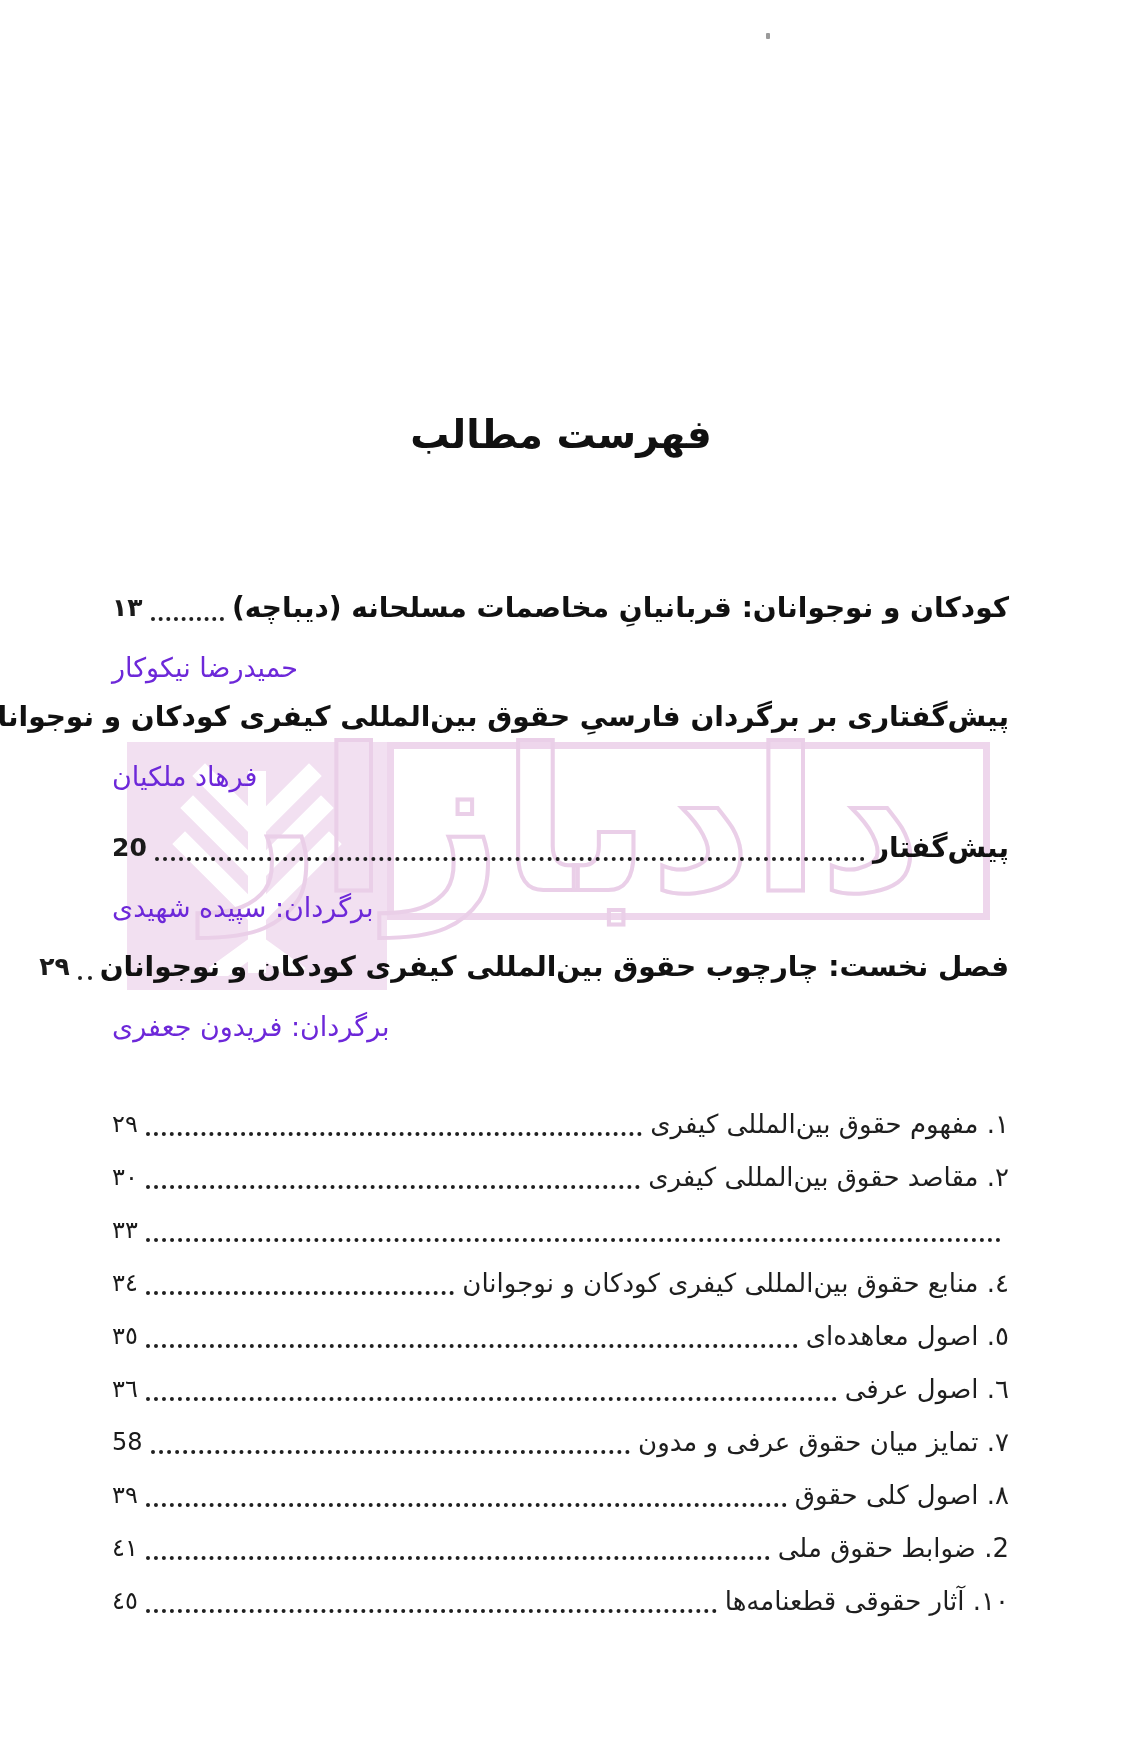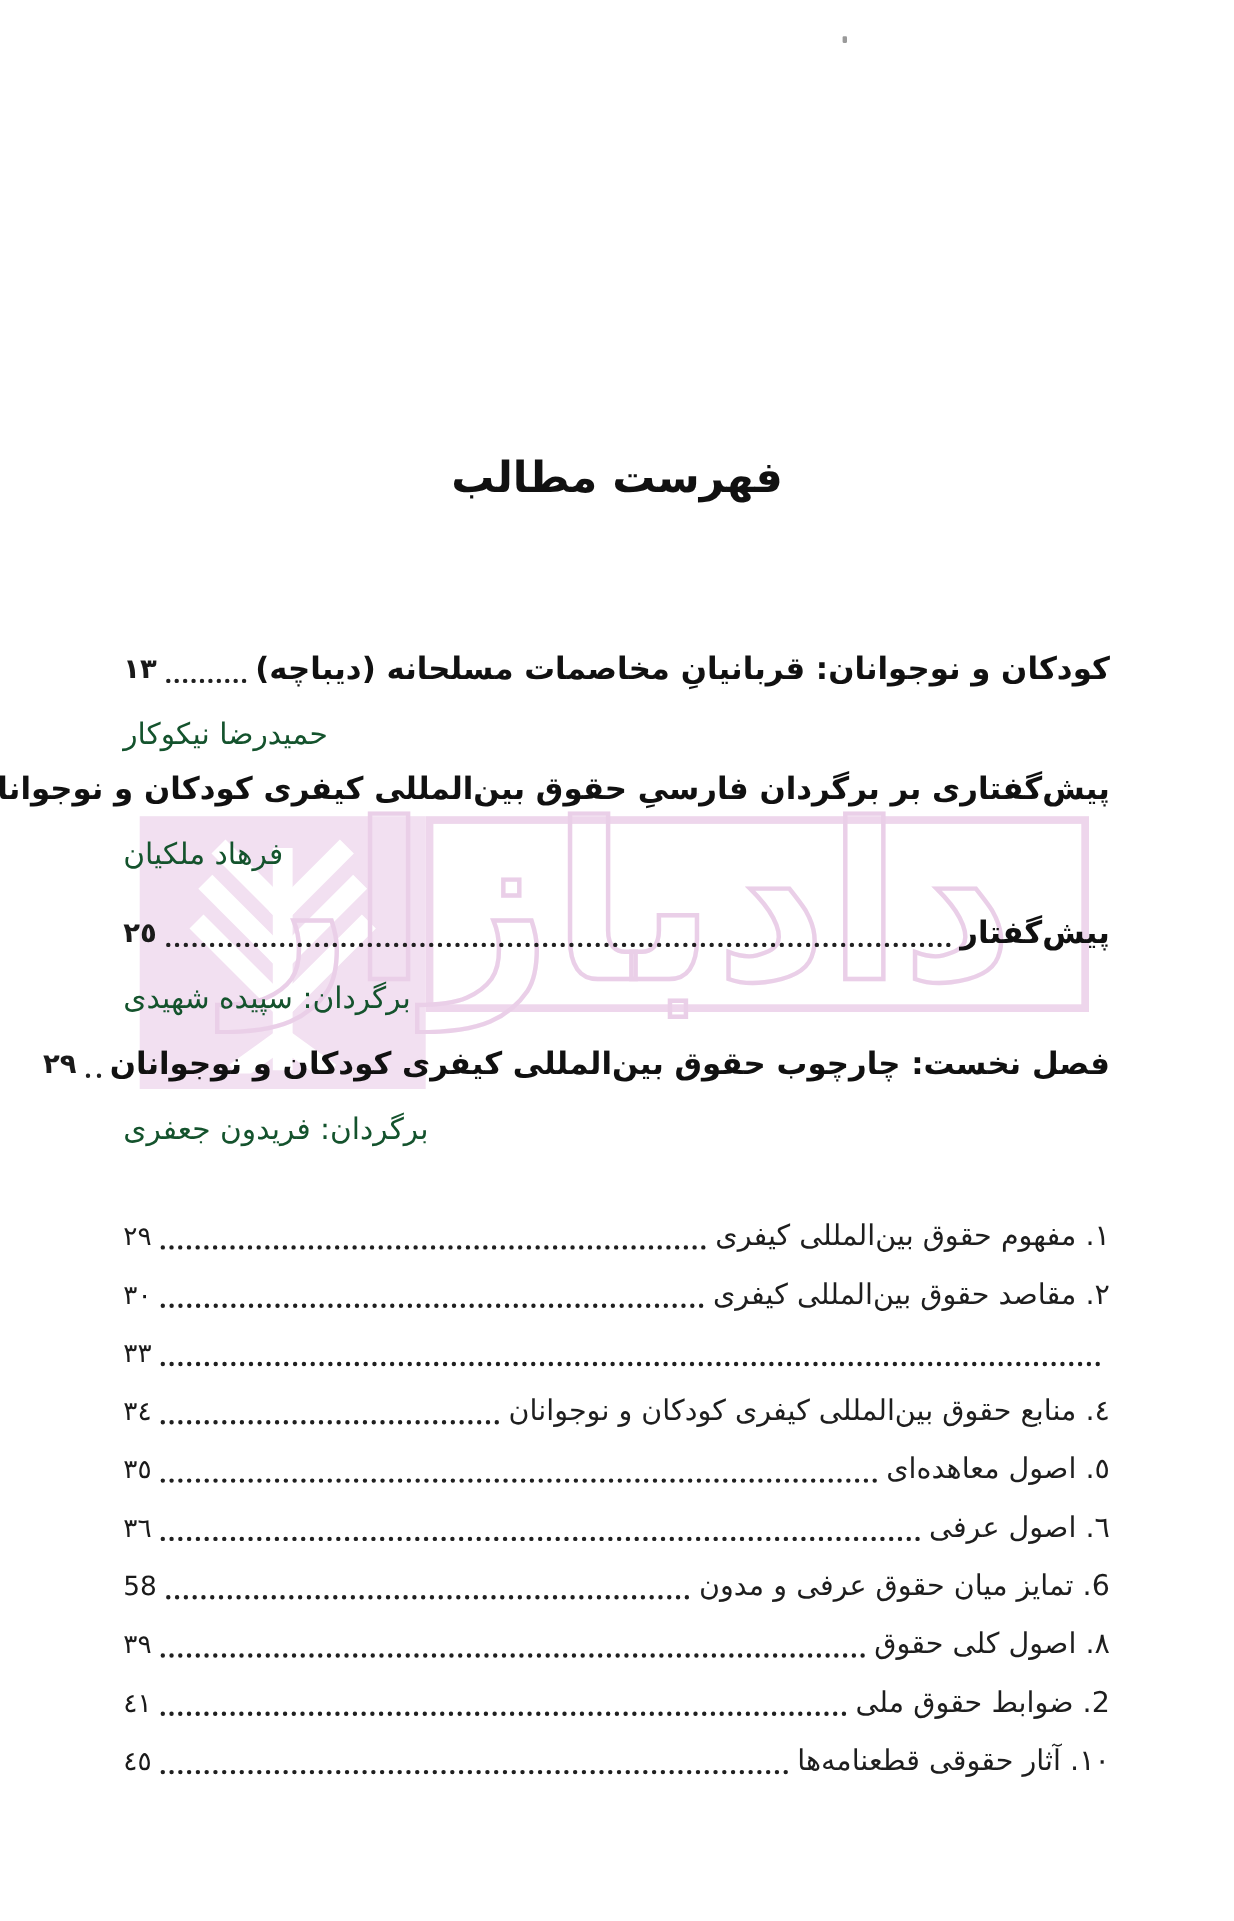--- a/index.html
+++ b/index.html
@@ -65,21 +65,21 @@
     flex:1 1 auto;
     border-bottom:4px dotted #1f1f1f;
     margin:0 8px 11px 8px;
     min-width:14px;
   }
   .page-num { flex:0 0 auto; font-size:25px; line-height:48px; color:#1a1a1a; }
 
   .entry-row  { font-size:28px; font-weight:bold; line-height:48px; color:#111; }
   .entry-row .row-title { white-space:nowrap;text-align:right; }
   .author {
-    font-size:27px; line-height:42px; color:#14532d;
+    font-size:27px; line-height:42px; color:#6d28d9;
     text-align:left; margin-top:15px;
     font-weight:400;
   }
   .entry-block:nth-of-type(2) { margin-top:4px; }
   .entry-block:nth-of-type(3) { margin-top:26px; }
   .entry-block:nth-of-type(4) { margin-top:14px; }
 
   .items { margin-top:54px; }
   .item-row { font-size:26px; font-weight:400; line-height:44px; margin-bottom:9px; color:#1e1e1e; }
   .item-row .page-num { line-height:44px; font-size:24px; }
@@ -131,21 +131,21 @@
       <span class="row-title">پیش‌گفتاری بر برگردان فارسیِ حقوق بین‌المللی کیفری کودکان و نوجوانان</span>
 
     </div>
     <div class="author">فرهاد ملکیان</div>
   </div>
 
   <div class="entry-block">
     <div class="row entry-row">
       <span class="row-title">پیش‌گفتار</span>
       <span class="leader"></span>
-      <span class="page-num">٢٥</span>
+      <span class="page-num">20</span>
     </div>
     <div class="author">برگردان: سپیده شهیدی</div>
   </div>
 
   <div class="entry-block">
     <div class="row entry-row">
       <span class="row-title">فصل نخست: چارچوب حقوق بین‌المللی کیفری کودکان و نوجوانان</span>
       <span class="leader"></span>
       <span class="page-num">٢٩</span>
     </div>
@@ -182,21 +182,21 @@
     <span class="page-num">٣٥</span>
   </div>
 
   <div class="row item-row">
     <span class="row-title">٦. اصول عرفی</span>
     <span class="leader"></span>
     <span class="page-num">٣٦</span>
   </div>
 
   <div class="row item-row">
-    <span class="row-title">6. تمایز میان حقوق عرفی و مدون</span>
+    <span class="row-title">٧. تمایز میان حقوق عرفی و مدون</span>
     <span class="leader"></span>
     <span class="page-num">58</span>
   </div>
 
   <div class="row item-row">
     <span class="row-title">٨. اصول کلی حقوق</span>
     <span class="leader"></span>
     <span class="page-num">٣٩</span>
   </div>
 

